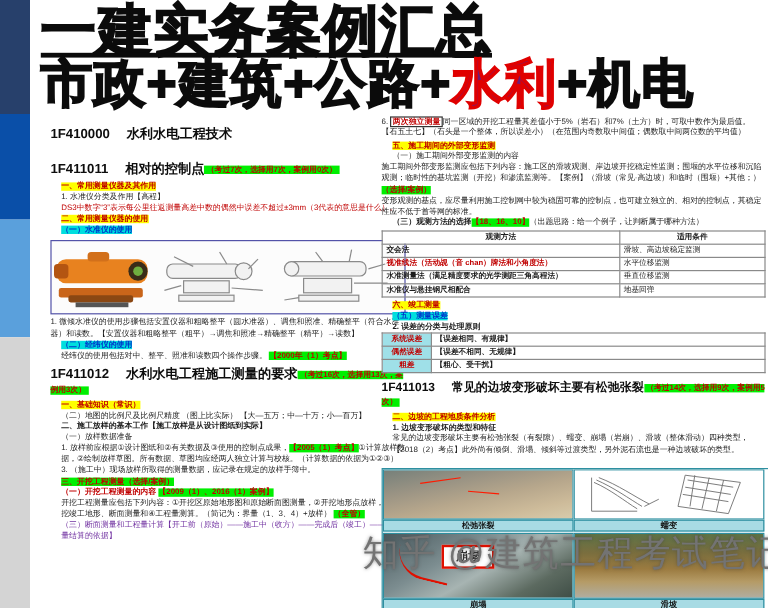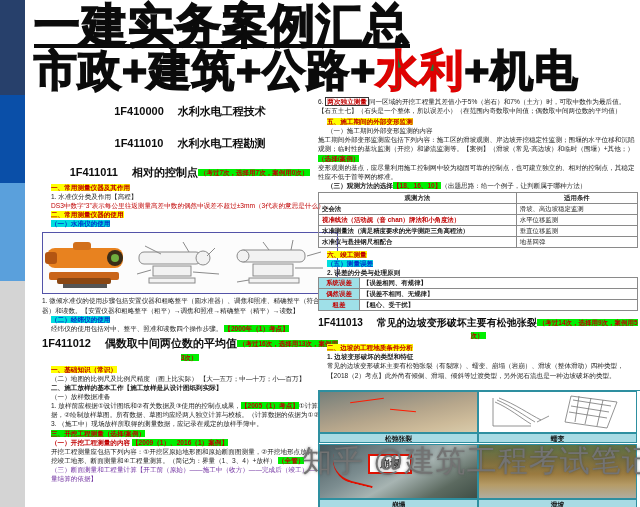--- a/index.html
+++ b/index.html
@@ -5,26 +5,26 @@
   html,body{margin:0;padding:0;}
   body{width:640px;height:507px;position:relative;overflow:hidden;background:#ffffff;
        font-family:"Liberation Sans","DejaVu Sans",sans-serif;}
   
   .sb{position:absolute;left:0;width:25px;}
   
   .title{position:absolute;left:34px;top:2px;width:606px;color:#0b0b0b;
          font-weight:bold;-webkit-text-stroke:1.6px #0b0b0b;letter-spacing:1px;line-height:1.02;}
   .title .l1{font-size:46px;text-decoration:underline;}
   .title .l2{font-size:43px;}
-  .title .red{color:#15803d;-webkit-text-stroke:1.6px #e00000;}
+  .title .red{color:#701a75;-webkit-text-stroke:1.6px #e00000;}
   
   .col{position:absolute;color:#1c1c1c;}
   .lcol{left:42px;top:104px;width:296px;}
   .rcol{left:318px;top:97px;width:320px;}
-  .hcode{font-size:11px;font-weight:bold;color:#0d0d0d;letter-spacing:0;text-align:center;}
+  .hcode{font-size:11px;font-weight:bold;color:#0d0d0d;letter-spacing:0;}
   .hcode .cd{margin-right:14px;}
   .stat{font-size:6.5px;font-weight:bold;background:#00ef00;color:#c00000;padding:0 2px;
         -webkit-text-stroke:0;letter-spacing:0;vertical-align:1px;}
   .t{font-size:6.6px;line-height:1.38;}
   .ind{padding-left:9px;}
   .hl-y{background:#ffff00;color:#c00000;font-weight:bold;}
   .hl-c{background:#00dede;color:#0033cc;font-weight:bold;}
   .hl-g{background:#00ef00;color:#c00000;font-weight:bold;}
   .red{color:#c00000;}
   .purple{color:#7030a0;}
@@ -67,21 +67,20 @@
 <div class="sb" style="top:183px;height:98px;background:#5aa0dc;"></div>
 <div class="sb" style="top:281px;height:226px;background:#d4d4d4;"></div>
 
 <div class="title">
   <div class="l1">一建实务案例汇总</div>
   <div class="l2"><span>市政+建筑+公路+</span><span class="red">水利</span><span>+机电</span></div>
 </div>
 
 <div class="col lcol">
   <div class="hcode"><span class="cd">1F410000</span><span>水利水电工程技术</span></div>
-  <div class="hcode" style="margin-top:17px;"><span class="cd">1F411010</span><span>水利水电工程勘测</span></div>
   <div class="hcode" style="margin-top:14px;"><span class="cd">1F411011</span><span>相对的控制点</span><span class="stat">（考过7次，选择用7次，案例用0次）</span></div>
 
   <div class="t ind mt3"><span class="hl-y">一、常用测量仪器及其作用</span></div>
   <div class="t ind"><span>1. 水准仪分类及作用【高程】</span></div>
   <div class="t ind red"><span>DS3中数字“3”表示每公里往返测量高差中数的偶然中误差不超过±3mm（3代表的意思是什么）。</span></div>
   <div class="t ind"><span class="hl-y">二、常用测量仪器的使用</span></div>
   <div class="t ind"><span class="hl-c">（一）水准仪的使用</span></div>
 
   <div class="fig1">
     <svg width="88" height="58" viewBox="0 0 88 58">
@@ -119,21 +118,21 @@
           <line x1="90" y1="34" x2="62" y2="34"></line>
         <line x1="4" y1="48" x2="16" y2="46"></line>
       </g>
     </svg>
   </div>
 
   <div class="t mt2"><span>1. 微倾水准仪的使用步骤包括安置仪器和粗略整平（圆水准器）、调焦和照准、精确整平（符合水准器）和读数。【安置仪器和粗略整平（粗平）→调焦和照准→精确整平（精平）→读数】</span></div>
   <div class="t ind"><span class="hl-c">（二）经纬仪的使用</span></div>
   <div class="t ind"><span>经纬仪的使用包括对中、整平、照准和读数四个操作步骤。</span> <span class="hl-g">【2000年（1）考点】</span></div>
 
-  <div class="hcode mt3"><span class="cd">1F411012</span><span>偶数取中间两位数的平均值</span><span class="stat">（考过16次，选择用13次，案例用3次）</span></div>
+  <div class="hcode mt3"><span class="cd">1F411012</span><span>水利水电工程施工测量的要求</span><span class="stat">（考过16次，选择用13次，案例用3次）</span></div>
   <div class="t ind mt2"><span class="hl-y">一、基础知识（常识）</span></div>
   <div class="t ind"><span>（二）地图的比例尺及比例尺精度 （图上比实际） 【大—五万；中—十万；小—百万】</span></div>
   <div class="t ind bold"><span>二、施工放样的基本工作【施工放样是从设计图纸到实际】</span></div>
   <div class="t ind"><span>（一）放样数据准备</span></div>
   <div class="t ind"><span>1. 放样前应根据①设计图纸和②有关数据及③使用的控制点成果，</span><span class="hl-g">【2005（1）考点】</span><span>①计算放样数据，②绘制放样草图。所有数据、草图均应经两人独立计算与校核。（计算数据的依据为①②③）</span></div>
   <div class="t ind"><span>3. （施工中）现场放样所取得的测量数据，应记录在规定的放样手簿中。</span></div>
   <div class="t ind"><span class="hl-g">三、开挖工程测量（选择/案例）</span></div>
   <div class="t ind"><span class="red bold">（一）开挖工程测量的内容</span> <span class="hl-g">【2009（1）、2016（1）案例】</span></div>
   <div class="t ind"><span>开挖工程测量应包括下列内容：①开挖区原始地形图和原始断面图测量，②开挖地形点放样，③开挖竣工地形、断面测量和④工程量测算。（简记为：界量（1、3、4）+放样）</span> <span class="hl-g">（全管）</span></div>
   <div class="t ind purple"><span>（三）断面测量和工程量计算【开工前（原始）——施工中（收方）——完成后（竣工）——工程量结算的依据】</span></div>

